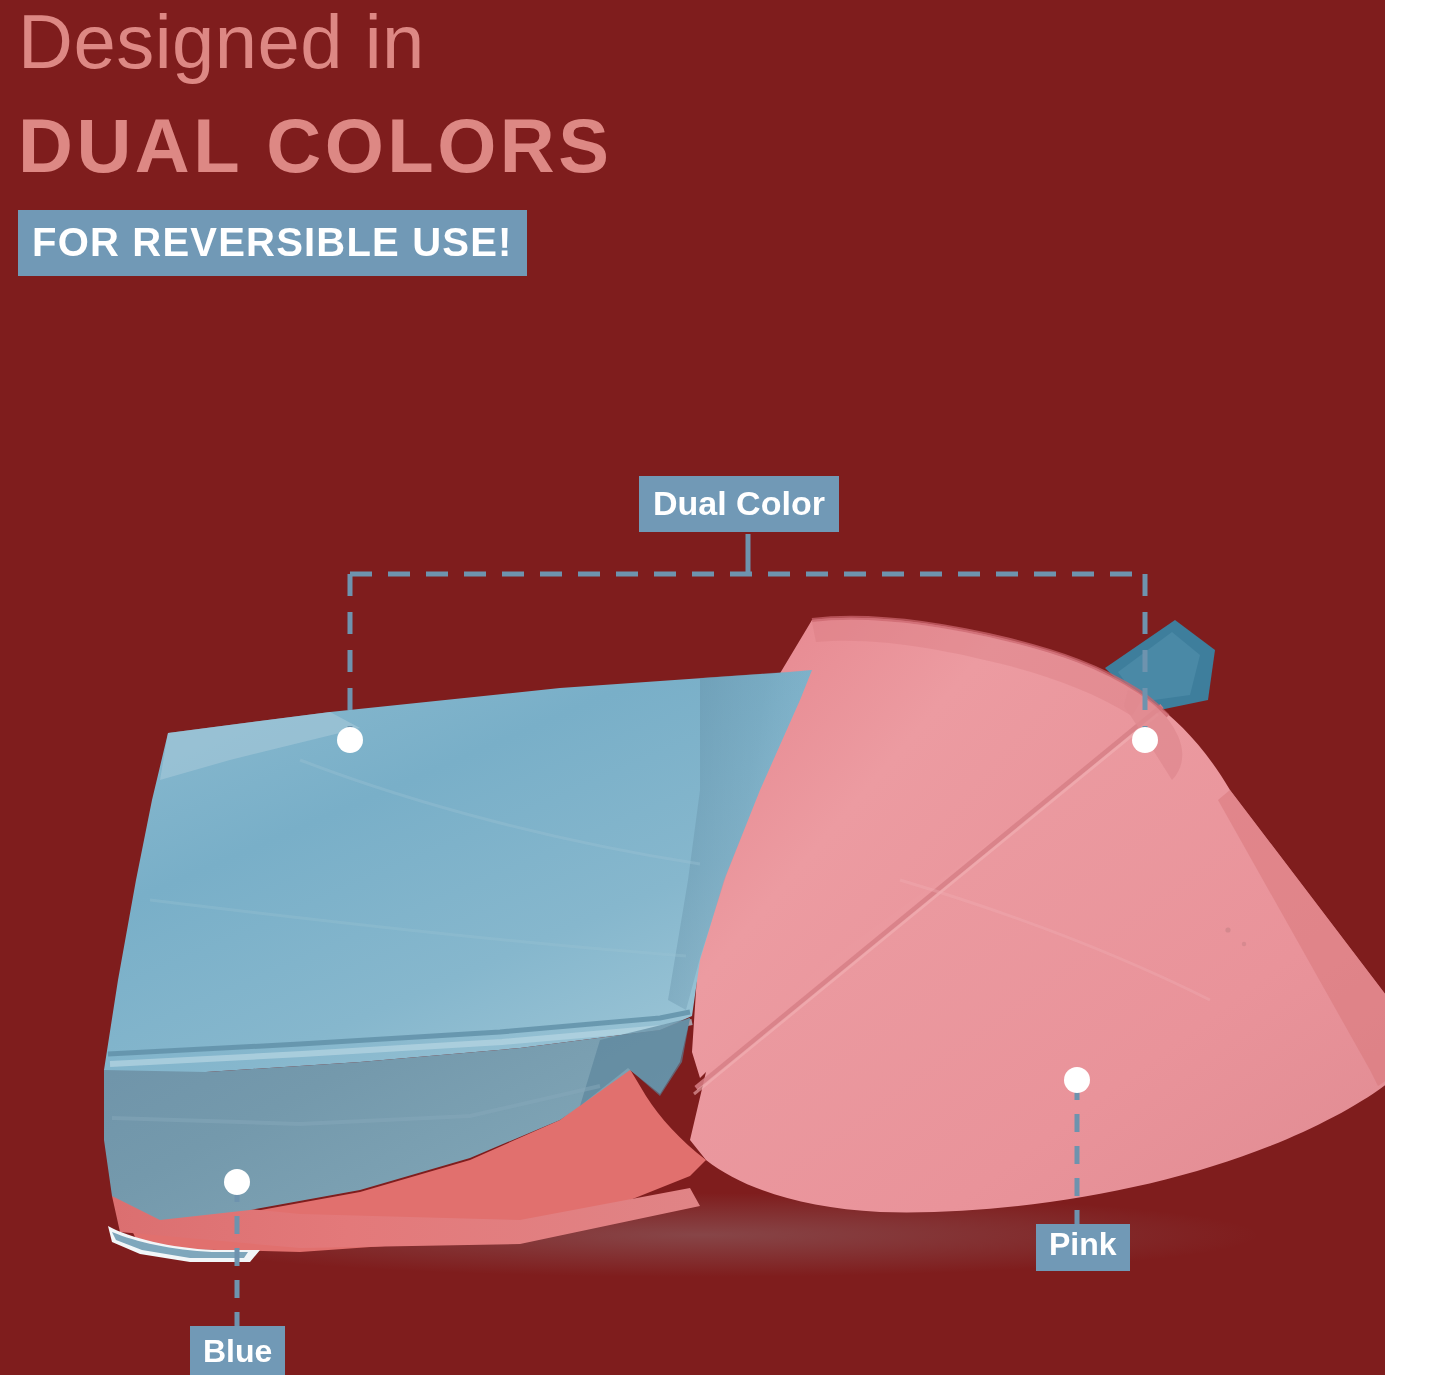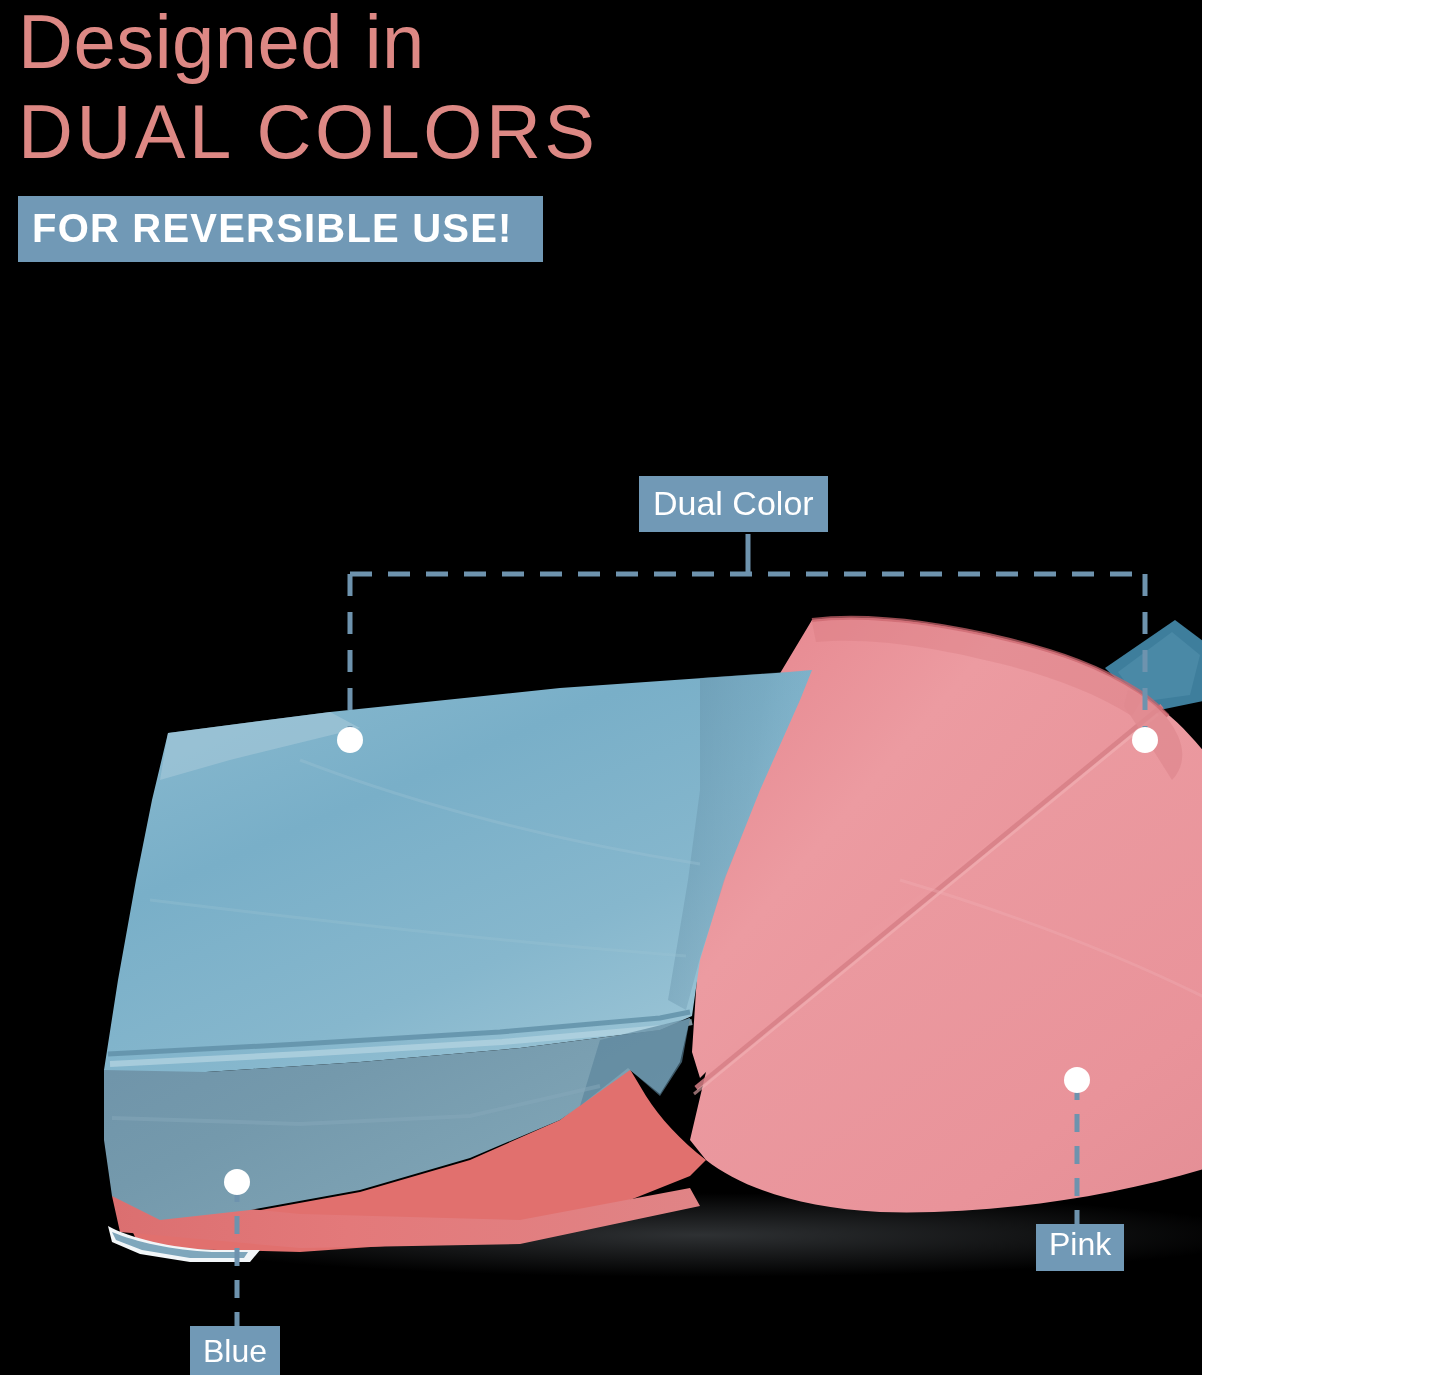--- a/index.html
+++ b/index.html
@@ -6,23 +6,23 @@
     margin: 0;
     padding: 0;
     background: #ffffff;
   }
   body {
     font-family: "Liberation Sans", sans-serif;
     -webkit-font-smoothing: antialiased;
   }
   #page {
     position: relative;
-    width: 1202px;
+    width: 1385px;
     height: 1375px;
-    background: #000000;
+    background: #7f1d1d;
     overflow: hidden;
   }
 
   
   .headline-block {
     position: absolute;
     left: 18px;
     top: 0px;
     width: 800px;
   }
@@ -30,56 +30,56 @@
     font-size: 76px;
     line-height: 84px;
     font-weight: 400;
     letter-spacing: 0.5px;
     color: #DD8884;
     white-space: nowrap;
   }
   .headline-line2 {
     font-size: 76px;
     line-height: 84px;
-    font-weight: 400;
+    font-weight: 700;
     letter-spacing: 3.5px;
     color: #DD8884;
     white-space: nowrap;
-    margin-top: 6px;
+    margin-top: 20px;
   }
   .subhead-band {
     display: inline-block;
     background: #7199B6;
     color: #ffffff;
     font-size: 40px;
     line-height: 44px;
     font-weight: 700;
     letter-spacing: 1.2px;
-    padding: 10px 30px 12px 14px;
+    padding: 10px 14px 12px 14px;
     margin-top: 22px;
     white-space: nowrap;
   }
 
   
   .stage {
     position: absolute;
     left: 0;
     top: 0;
     width: 1445px;
     height: 1375px;
     pointer-events: none;
   }
   .stage svg { display: block; }
 
   
   .callout-label {
     position: absolute;
     background: #7199B6;
     color: #ffffff;
-    font-weight: 400;
+    font-weight: 700;
     white-space: nowrap;
     text-align: center;
   }
   .callout-dual {
     left: 639px;
     top: 476px;
     font-size: 34px;
     line-height: 40px;
     padding: 7px 14px 9px 14px;
   }

